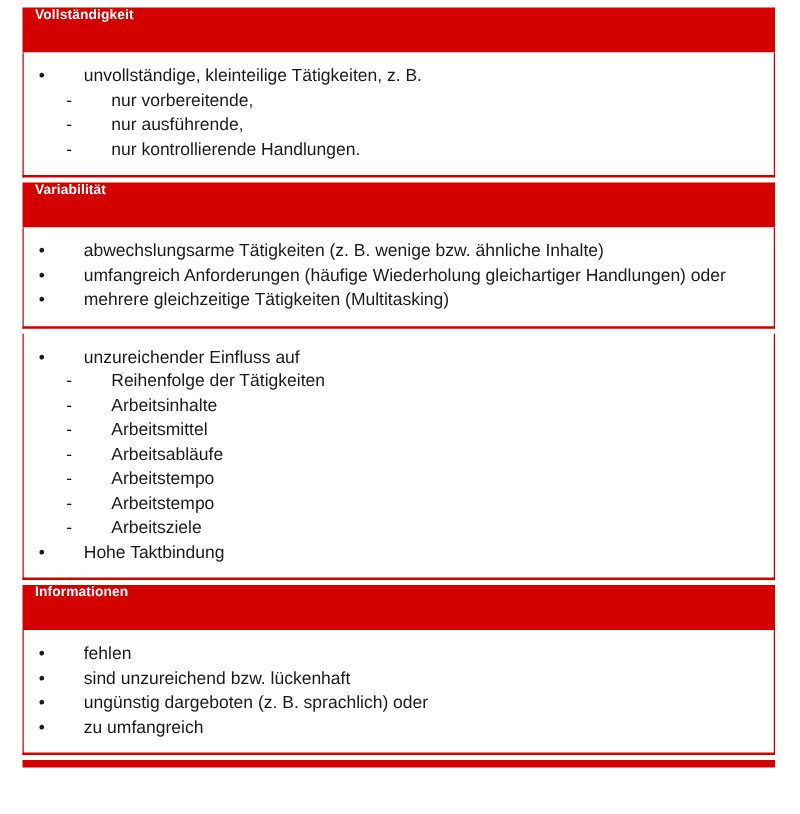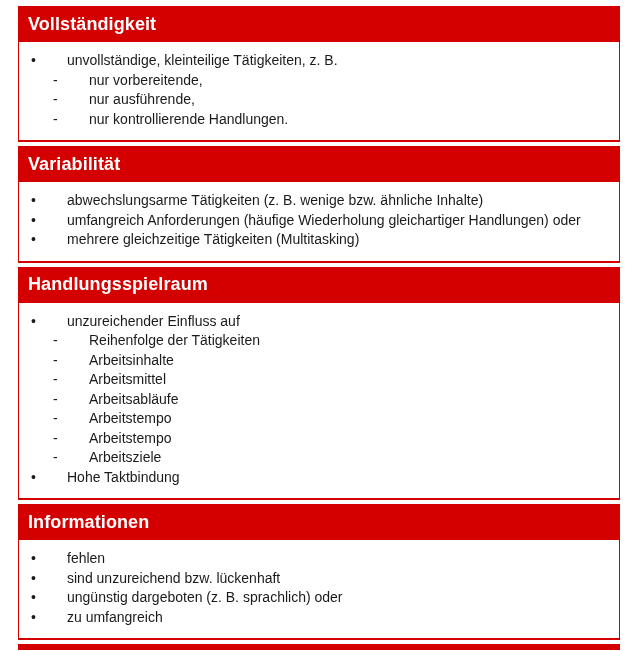--- a/index.html
+++ b/index.html
@@ -1,22 +1,22 @@
 <!DOCTYPE html>
 <html><head>
 <meta charset="utf-8">
 <style>
   * { margin:0; padding:0; box-sizing:border-box; }
   html,body { width:640px; height:651px; background:#ffffff; overflow:hidden;
               font-family:"Liberation Sans", sans-serif; }
   .page { position:absolute; left:18px; top:6px; width:602px; }
 
   .band { height:36px; background:#d40000; color:#ffffff;
-          display:flex; align-items:center; padding-left:10px;
-          font-size:18px; font-weight:bold; letter-spacing:.1px; }
+          display:flex; align-items:flex-start; padding-left:10px;
+          font-size:11px; font-weight:bold; letter-spacing:.1px; }
 
   .box  { background:#ffffff;
           border-left:1px solid #d40000; border-right:1px solid #d40000;
           border-bottom:2px solid #d40000;
           padding:9px 8px 11px 0; margin-bottom:4px; }
 
   .row  { display:flex; font-size:14px; line-height:19.5px; color:#1a1a1a; }
   .row .m { flex:0 0 12px; }
   .row .t { flex:1 1 auto;margin-left:24px; }
   .row.l1 { padding-left:12px; }
@@ -67,23 +67,20 @@
         <span class="t">umfangreich Anforderungen (häufige Wiederholung gleichartiger Handlungen) oder</span>
       </div>
       <div class="row l1">
         <span class="m">•</span>
         <span class="t">mehrere gleichzeitige Tätigkeiten (Multitasking)</span>
       </div>
     </div>
   </section>
 
   <section>
-    <div class="band">
-      <span>Handlungsspielraum</span>
-    </div>
     <div class="box">
       <div class="row l1">
         <span class="m">•</span>
         <span class="t">unzureichender Einfluss auf</span>
       </div>
       <div class="row l2">
         <span class="m">-</span>
         <span class="t">Reihenfolge der Tätigkeiten</span>
       </div>
       <div class="row l2">

